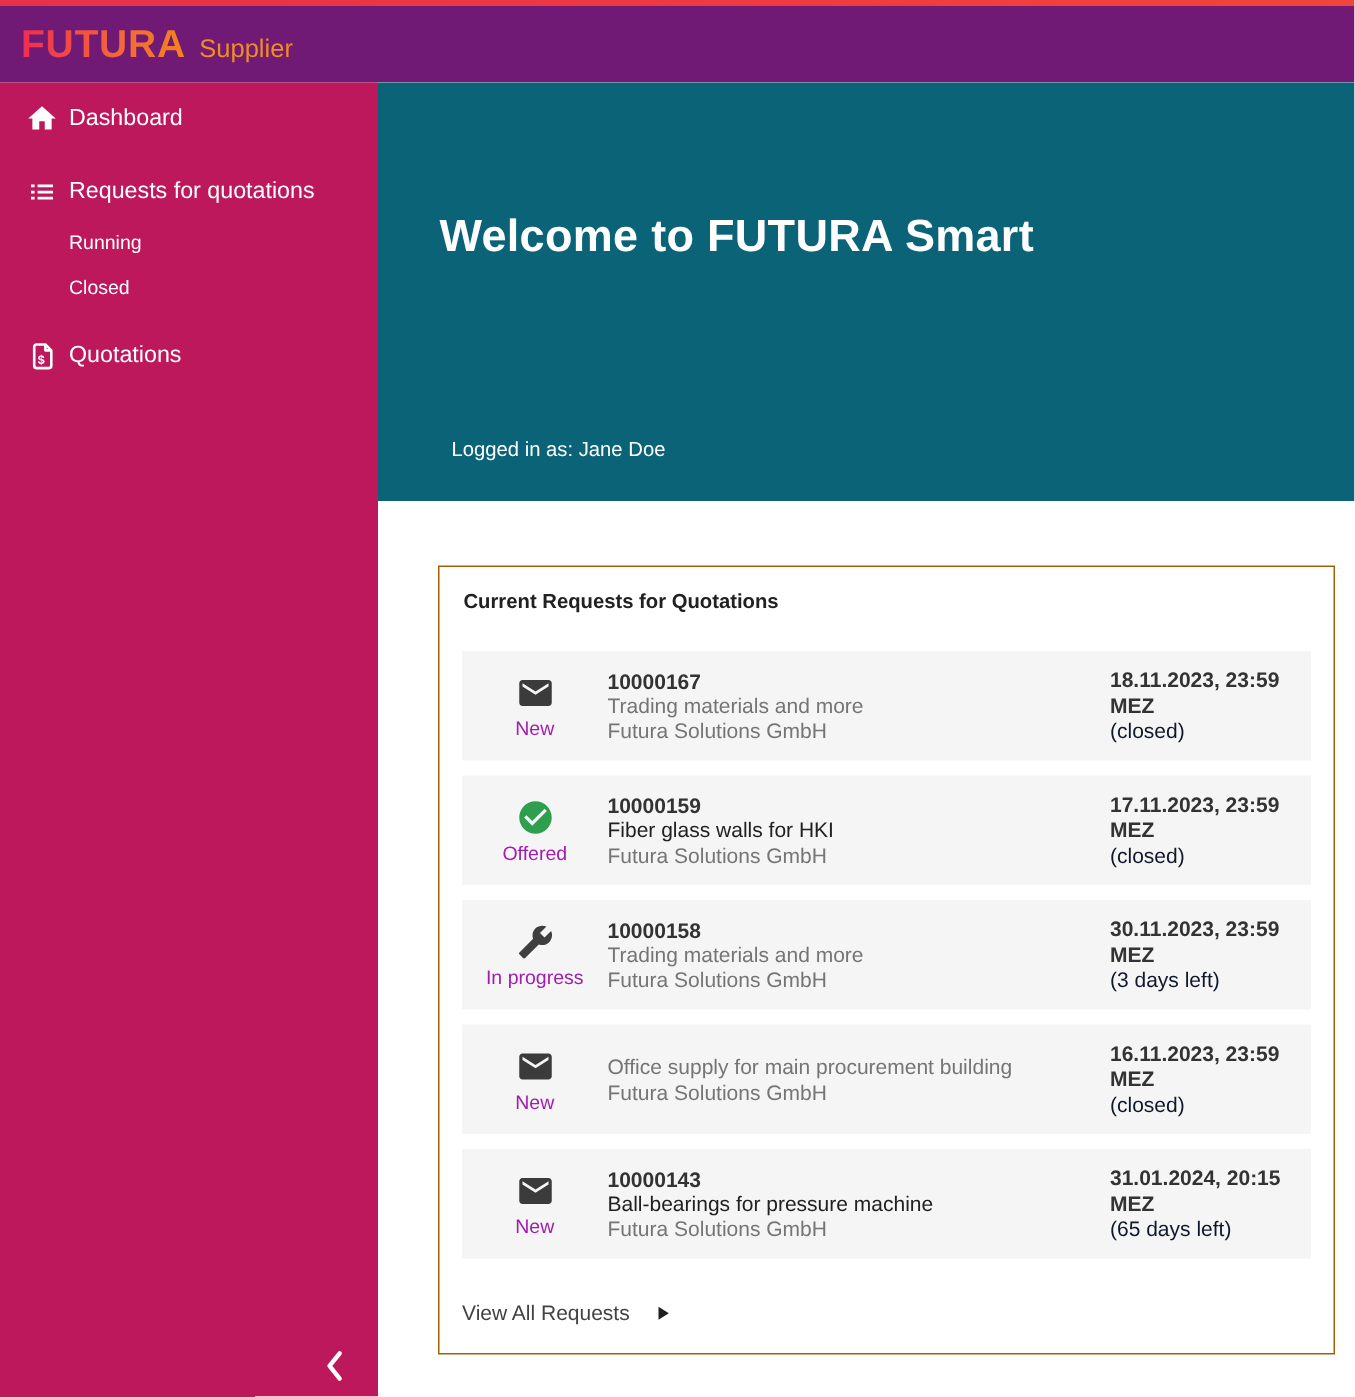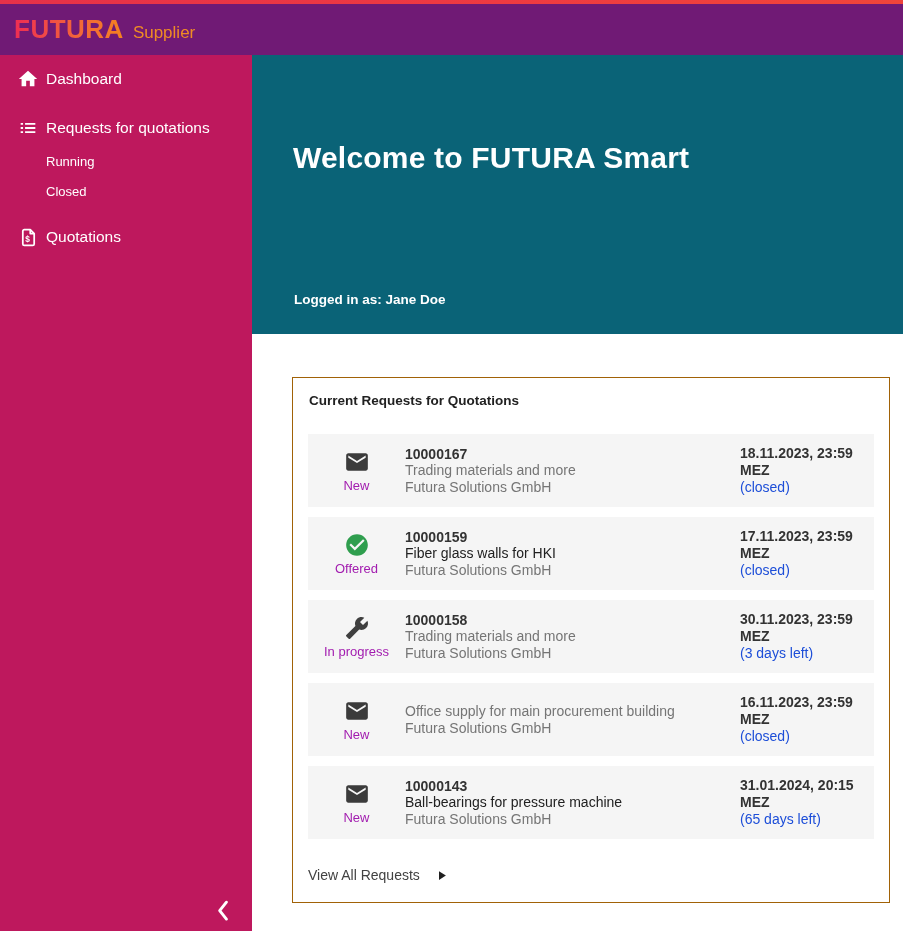--- a/index.html
+++ b/index.html
@@ -53,21 +53,21 @@
     width: 30px; height: 30px; display: flex; align-items: center; justify-content: center;
   }
 
   
   .main { flex: 1; background: #ffffff; }
   .banner {
     height: 279px; background: #0a6377; color: #ffffff;
     display: flex; flex-direction: column; padding: 0 40px;
   }
   .banner h1 { font-size: 30px; font-weight: 700; margin: 86px 0 0 1px; letter-spacing: 0.2px; }
-  .logged-in { margin-top: auto; margin-bottom: 27px; font-size: 13.5px; font-weight: 700; margin-left: 2px; }
+  .logged-in { margin-top: auto; margin-bottom: 27px; font-size: 13.5px; font-weight: 400; margin-left: 9px; }
 
   
   .card {
     width: 598px; margin: 43px 0 0 40px;
     background: #ffffff; border: 1px solid #a16207;
     padding: 15px 15px 19px 15px;
   }
   .card-title { font-size: 13.5px; font-weight: 700; color: #212121; margin: 0 0 26px 1px; }
   .request-row {
     display: grid; grid-template-columns: 97px 1fr 163px;
@@ -77,21 +77,21 @@
   .request-row:last-of-type { margin-bottom: 0; }
   .status-cell { display: flex; flex-direction: column; align-items: center; justify-content: center; }
   .status-cell .st-icon { width: 26px; height: 26px; display: flex; align-items: center; justify-content: center; }
   .status-label { font-size: 13px; color: #a21caf; margin-top: 3px; }
   .info-cell { line-height: 16.5px; }
   .req-id { font-size: 14px; font-weight: 700; color: #333333; }
   .req-desc, .req-company { font-size: 14px; color: #757575; }
   .req-desc.dark { color: #212121; }
   .deadline-cell { line-height: 17px; margin-left: 44px; }
   .req-date { font-size: 14px; font-weight: 700; color: #333333; }
-  .req-remaining { font-size: 14px; color: #1d4ed8; }
+  .req-remaining { font-size: 14px; color: #0f172a; }
 
   .card-footer {
     display: flex; align-items: center;
     margin-top: 28px; padding-right: 3px;
   }
   .view-all { font-size: 14px; color: #424242; text-decoration: none; cursor: pointer; }
   .arrow-icon { margin-left: 14px; display: flex; align-items: center; }
 </style>
 </head>
 <body>

